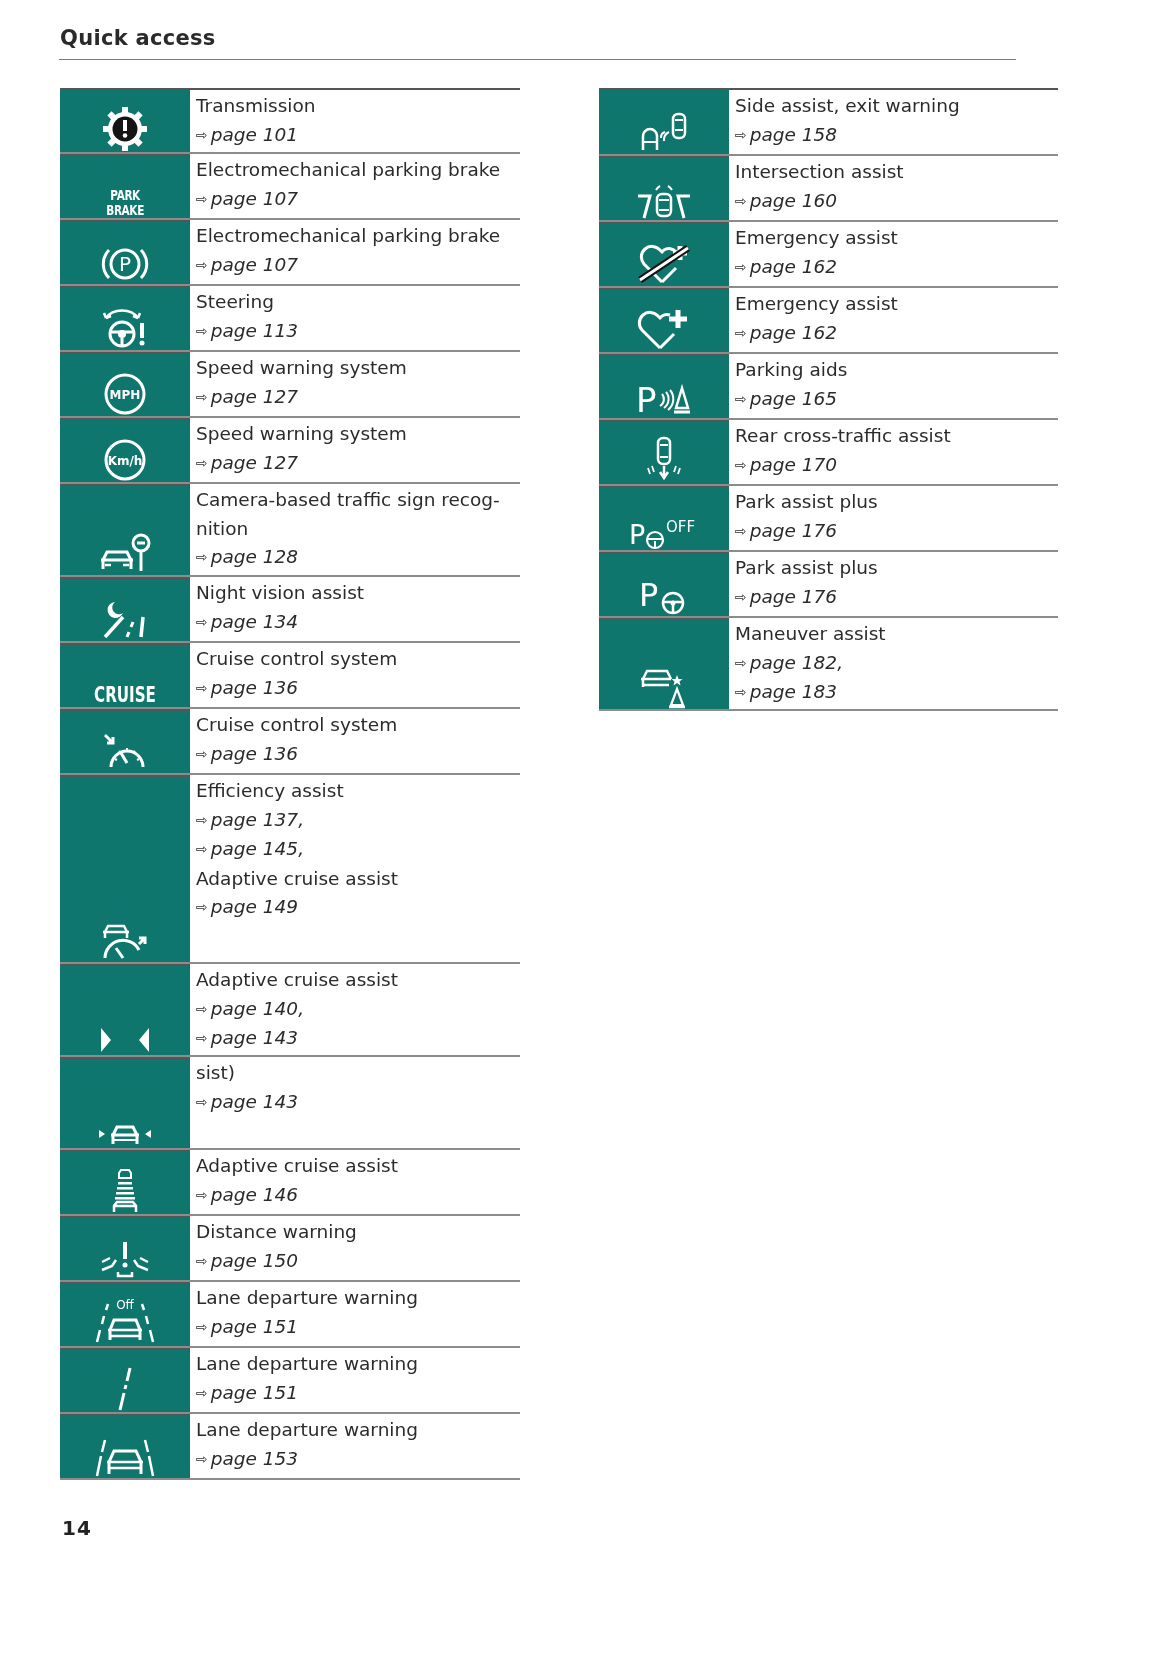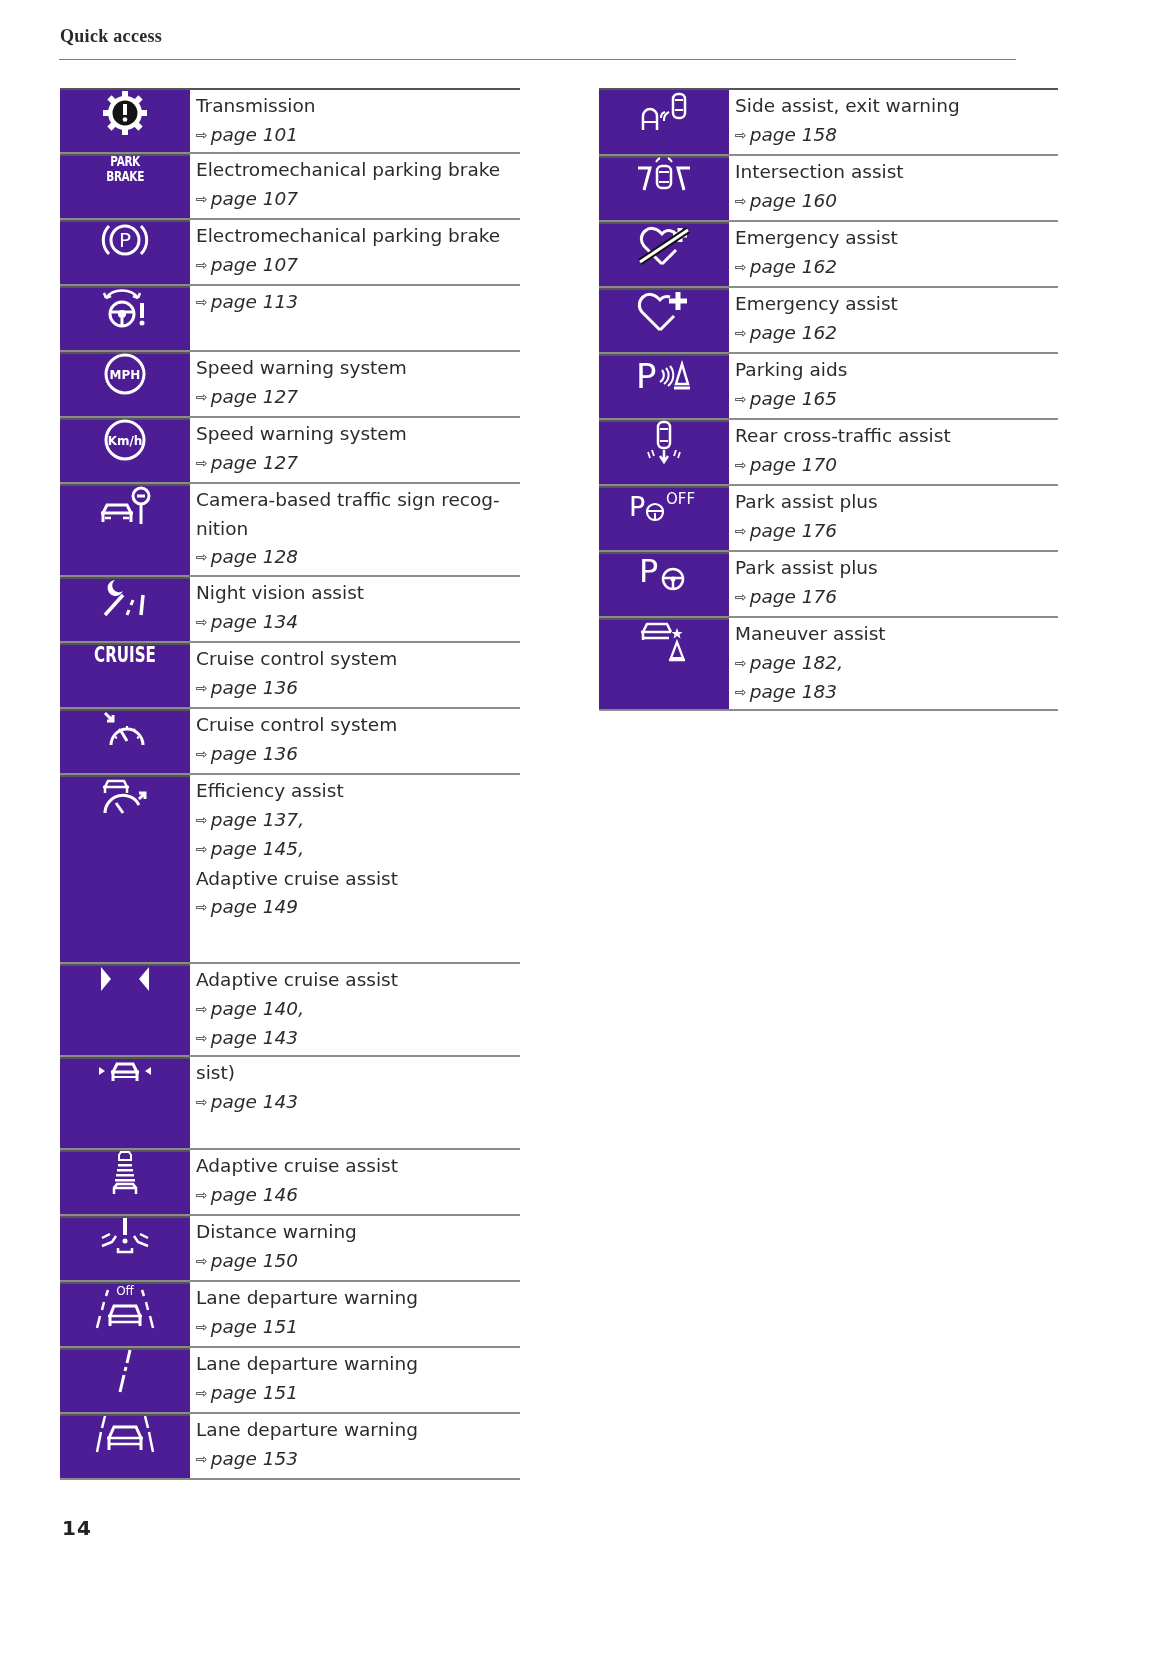--- a/index.html
+++ b/index.html
@@ -1,27 +1,27 @@
 <!DOCTYPE html>
 <html><head>
 <meta charset="utf-8">
 <style>
   html, body { margin: 0; padding: 0; background: #ffffff; }
   body { width: 1165px; height: 1653px; position: relative; overflow: hidden;
          font-family: "DejaVu Sans", "Liberation Sans", sans-serif; color: #2b2b2b; }
-  .section-title { position: absolute; left: 60px; top: 26px; font-size: 18px; font-weight: bold;
-                   color: #2a2a2a; letter-spacing: 0.3px; margin: 0; font-family: Liberation Serif, serif; }
+  .section-title { position: absolute; left: 60px; top: 26px; font-size: 21px; font-weight: bold;
+                   color: #2a2a2a; letter-spacing: 0.3px; margin: 0; }
   .header-rule { position: absolute; left: 59px; top: 59px; width: 957px; height: 0;
                  border-top: 1.5px solid #7a7a7a; }
   .qtable { position: absolute; top: 88px; border-top: 2px solid #555; }
   .qtable.left { left: 60px; width: 460px; }
   .qtable.right { left: 579px; width: 459px; margin-left: 20px; }
   .row { display: flex; border-bottom: 2px solid #8c8c8c; box-sizing: border-box; }
-  .icon-cell { width: 130px; flex: 0 0 130px; background: #4c1d95; color: #fff;
-               display: flex; align-items: flex-start; justify-content: center; }
+  .icon-cell { width: 130px; flex: 0 0 130px; background: #0f766e; color: #fff;
+               display: flex; align-items: flex-end; justify-content: center; }
   .row + .row .icon-cell { box-shadow: inset 0 2px 0 #555; }
   .text-cell { flex: 1; padding: 2px 0 0 6px; font-size: 18.5px; line-height: 28.5px; }
   .line { display: block; white-space: nowrap; }
   .ref { display: block; font-style: italic; white-space: nowrap; }
   .ref .arrow { font-style: normal; font-size: 14px; margin-right: 3px; position: relative; top: -1px; }
   .page-number { position: absolute; left: 62px; top: 1516px; font-size: 20px; font-weight: bold;
                  color: #222; margin: 0; letter-spacing: 1px; }
   svg { display: block; }
   .txt-icon { font-family: "DejaVu Sans", sans-serif; font-weight: bold; color: #fff; text-align: center; }
 </style>
@@ -95,20 +95,21 @@
         <path d="M6 12 l-2 -5 M6 12 l5 -2" stroke="#fff" stroke-width="2.5"></path>
         <path d="M38 12 l2 -5 M38 12 l-5 -2" stroke="#fff" stroke-width="2.5"></path>
         <circle cx="22" cy="28" r="12" fill="none" stroke="#fff" stroke-width="3"></circle>
         <circle cx="22" cy="28" r="4" fill="#fff"></circle>
         <path d="M10 26 H34 M22 32 V40" stroke="#fff" stroke-width="3"></path>
         <rect x="40" y="17" width="4" height="15" fill="#fff"></rect>
         <circle cx="42" cy="37" r="2.5" fill="#fff"></circle>
       </svg>
     </div>
     <div class="text-cell">
+      <span class="line">Steering</span>
       <a class="ref"><span class="arrow">⇨</span><span>page 113</span></a>
     </div>
   </div>
 
   <div class="row" style="height:66px">
     <div class="icon-cell">
       <svg width="44" height="44" viewBox="0 0 44 44">
         <circle cx="22" cy="22" r="19" fill="none" stroke="#fff" stroke-width="3"></circle>
         <text x="22" y="27" fill="#fff" font-size="12" font-weight="bold" text-anchor="middle" font-family="DejaVu Sans, sans-serif">MPH</text>
       </svg>

